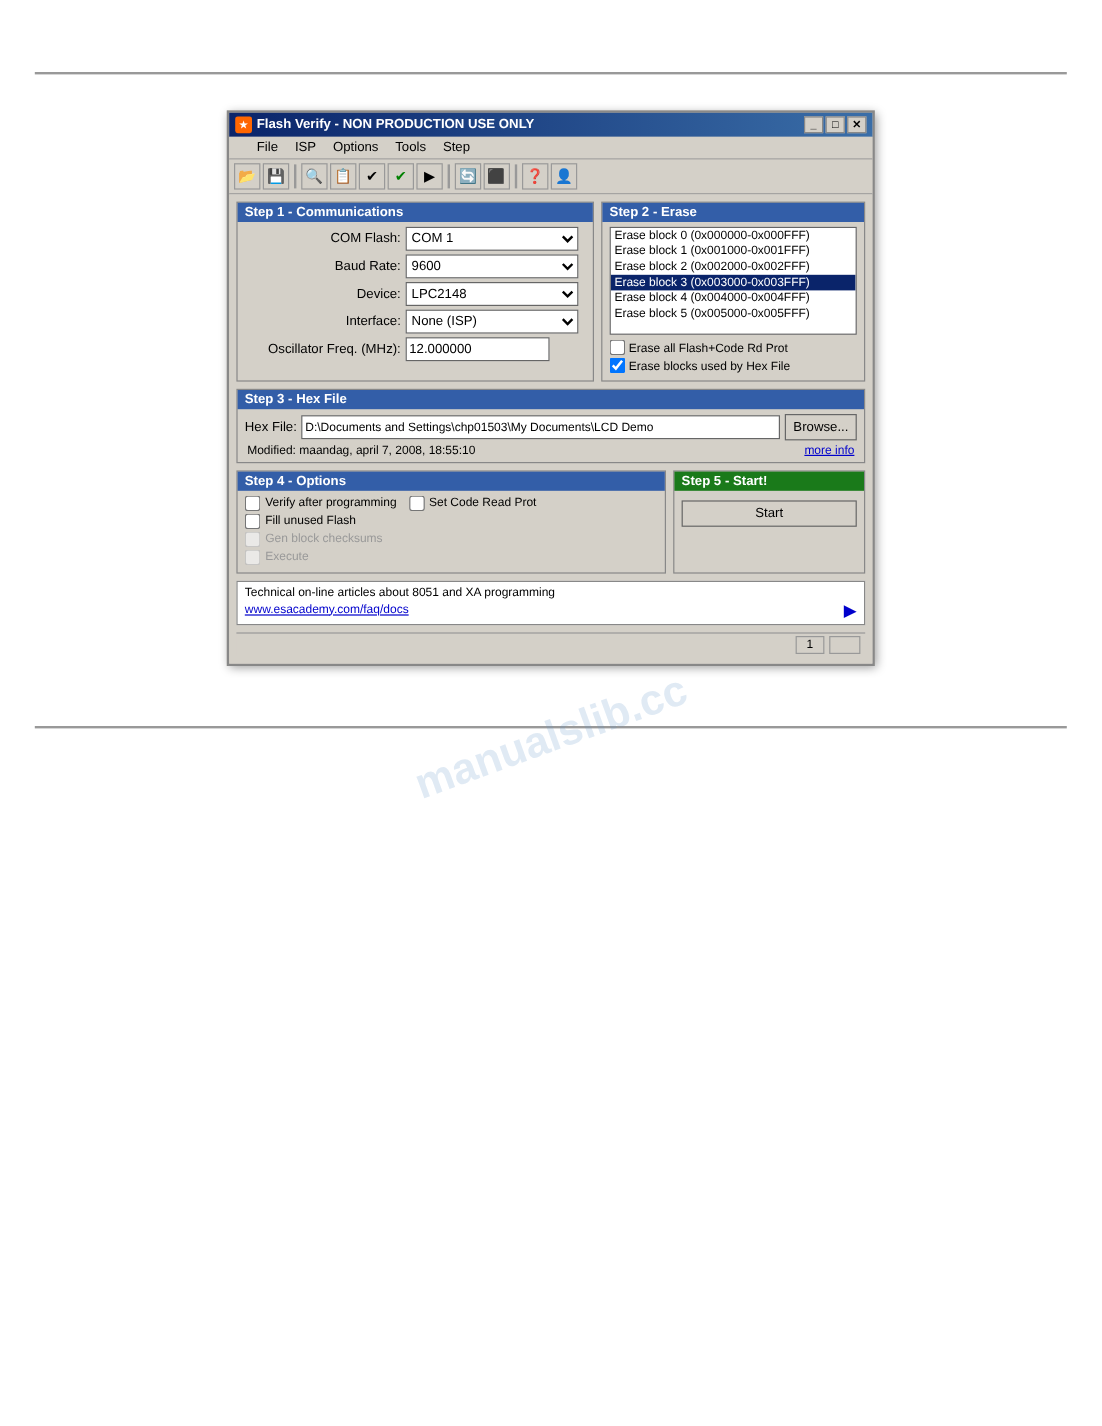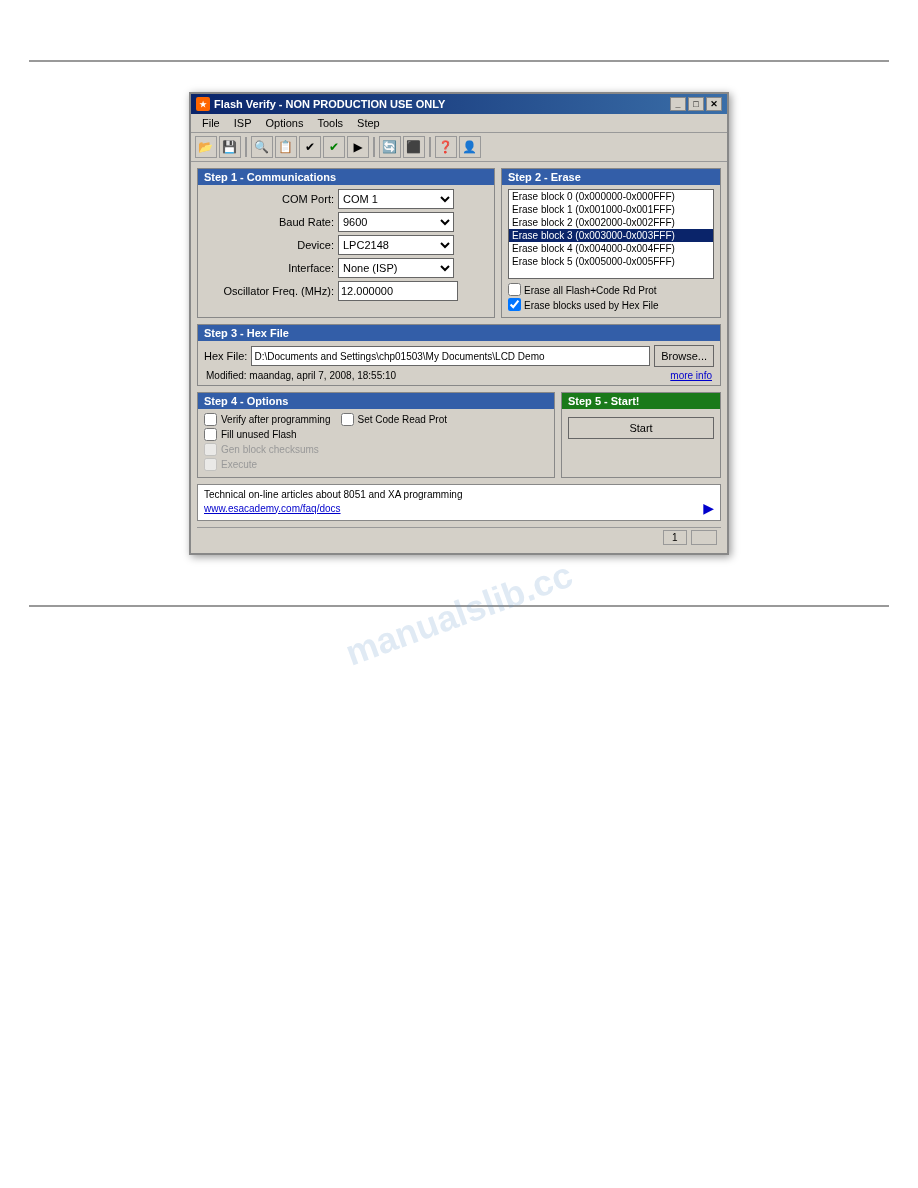--- a/index.html
+++ b/index.html
@@ -84,21 +84,21 @@
       display: flex;
       align-items: center;
       justify-content: center;
       cursor: pointer;
       color: #000;
     }
 
     
     .menu-bar {
       background: #d4d0c8;
-      padding: 2px 8px;
+      padding: 2px 20px;
       display: flex;
       gap: 8px;
       border-bottom: 1px solid #999;
     }
     .menu-item {
       font-size: 11px;
       color: #000;
       cursor: pointer;
       padding: 1px 3px;
     }
@@ -175,21 +175,21 @@
       margin-bottom: 3px;
     }
     .form-label {
       text-align: right;
       width: 130px;
       margin-right: 4px;
       font-size: 11px;
       white-space: nowrap;
     }
     .form-select {
-      width: 116px;
+      width: 144px;
       font-size: 11px;
       height: 20px;
       border: 1px solid #666;
       background: white;
     }
     .form-input {
       width: 120px;
       font-size: 11px;
       height: 20px;
       border: 1px solid #666;
@@ -421,21 +421,21 @@
       </div>
 
       <div class="content">
 
         <div class="main-row">
 
           <div class="section step1">
             <div class="section-header">Step 1 - Communications</div>
             <div class="section-body">
               <div class="form-row">
-                <span class="form-label">COM Port:</span>
+                <span class="form-label">COM Flash:</span>
                 <select class="form-select">
                   <option>COM 1</option>
                 </select>
               </div>
               <div class="form-row">
                 <span class="form-label">Baud Rate:</span>
                 <select class="form-select">
                   <option>9600</option>
                 </select>
               </div>

